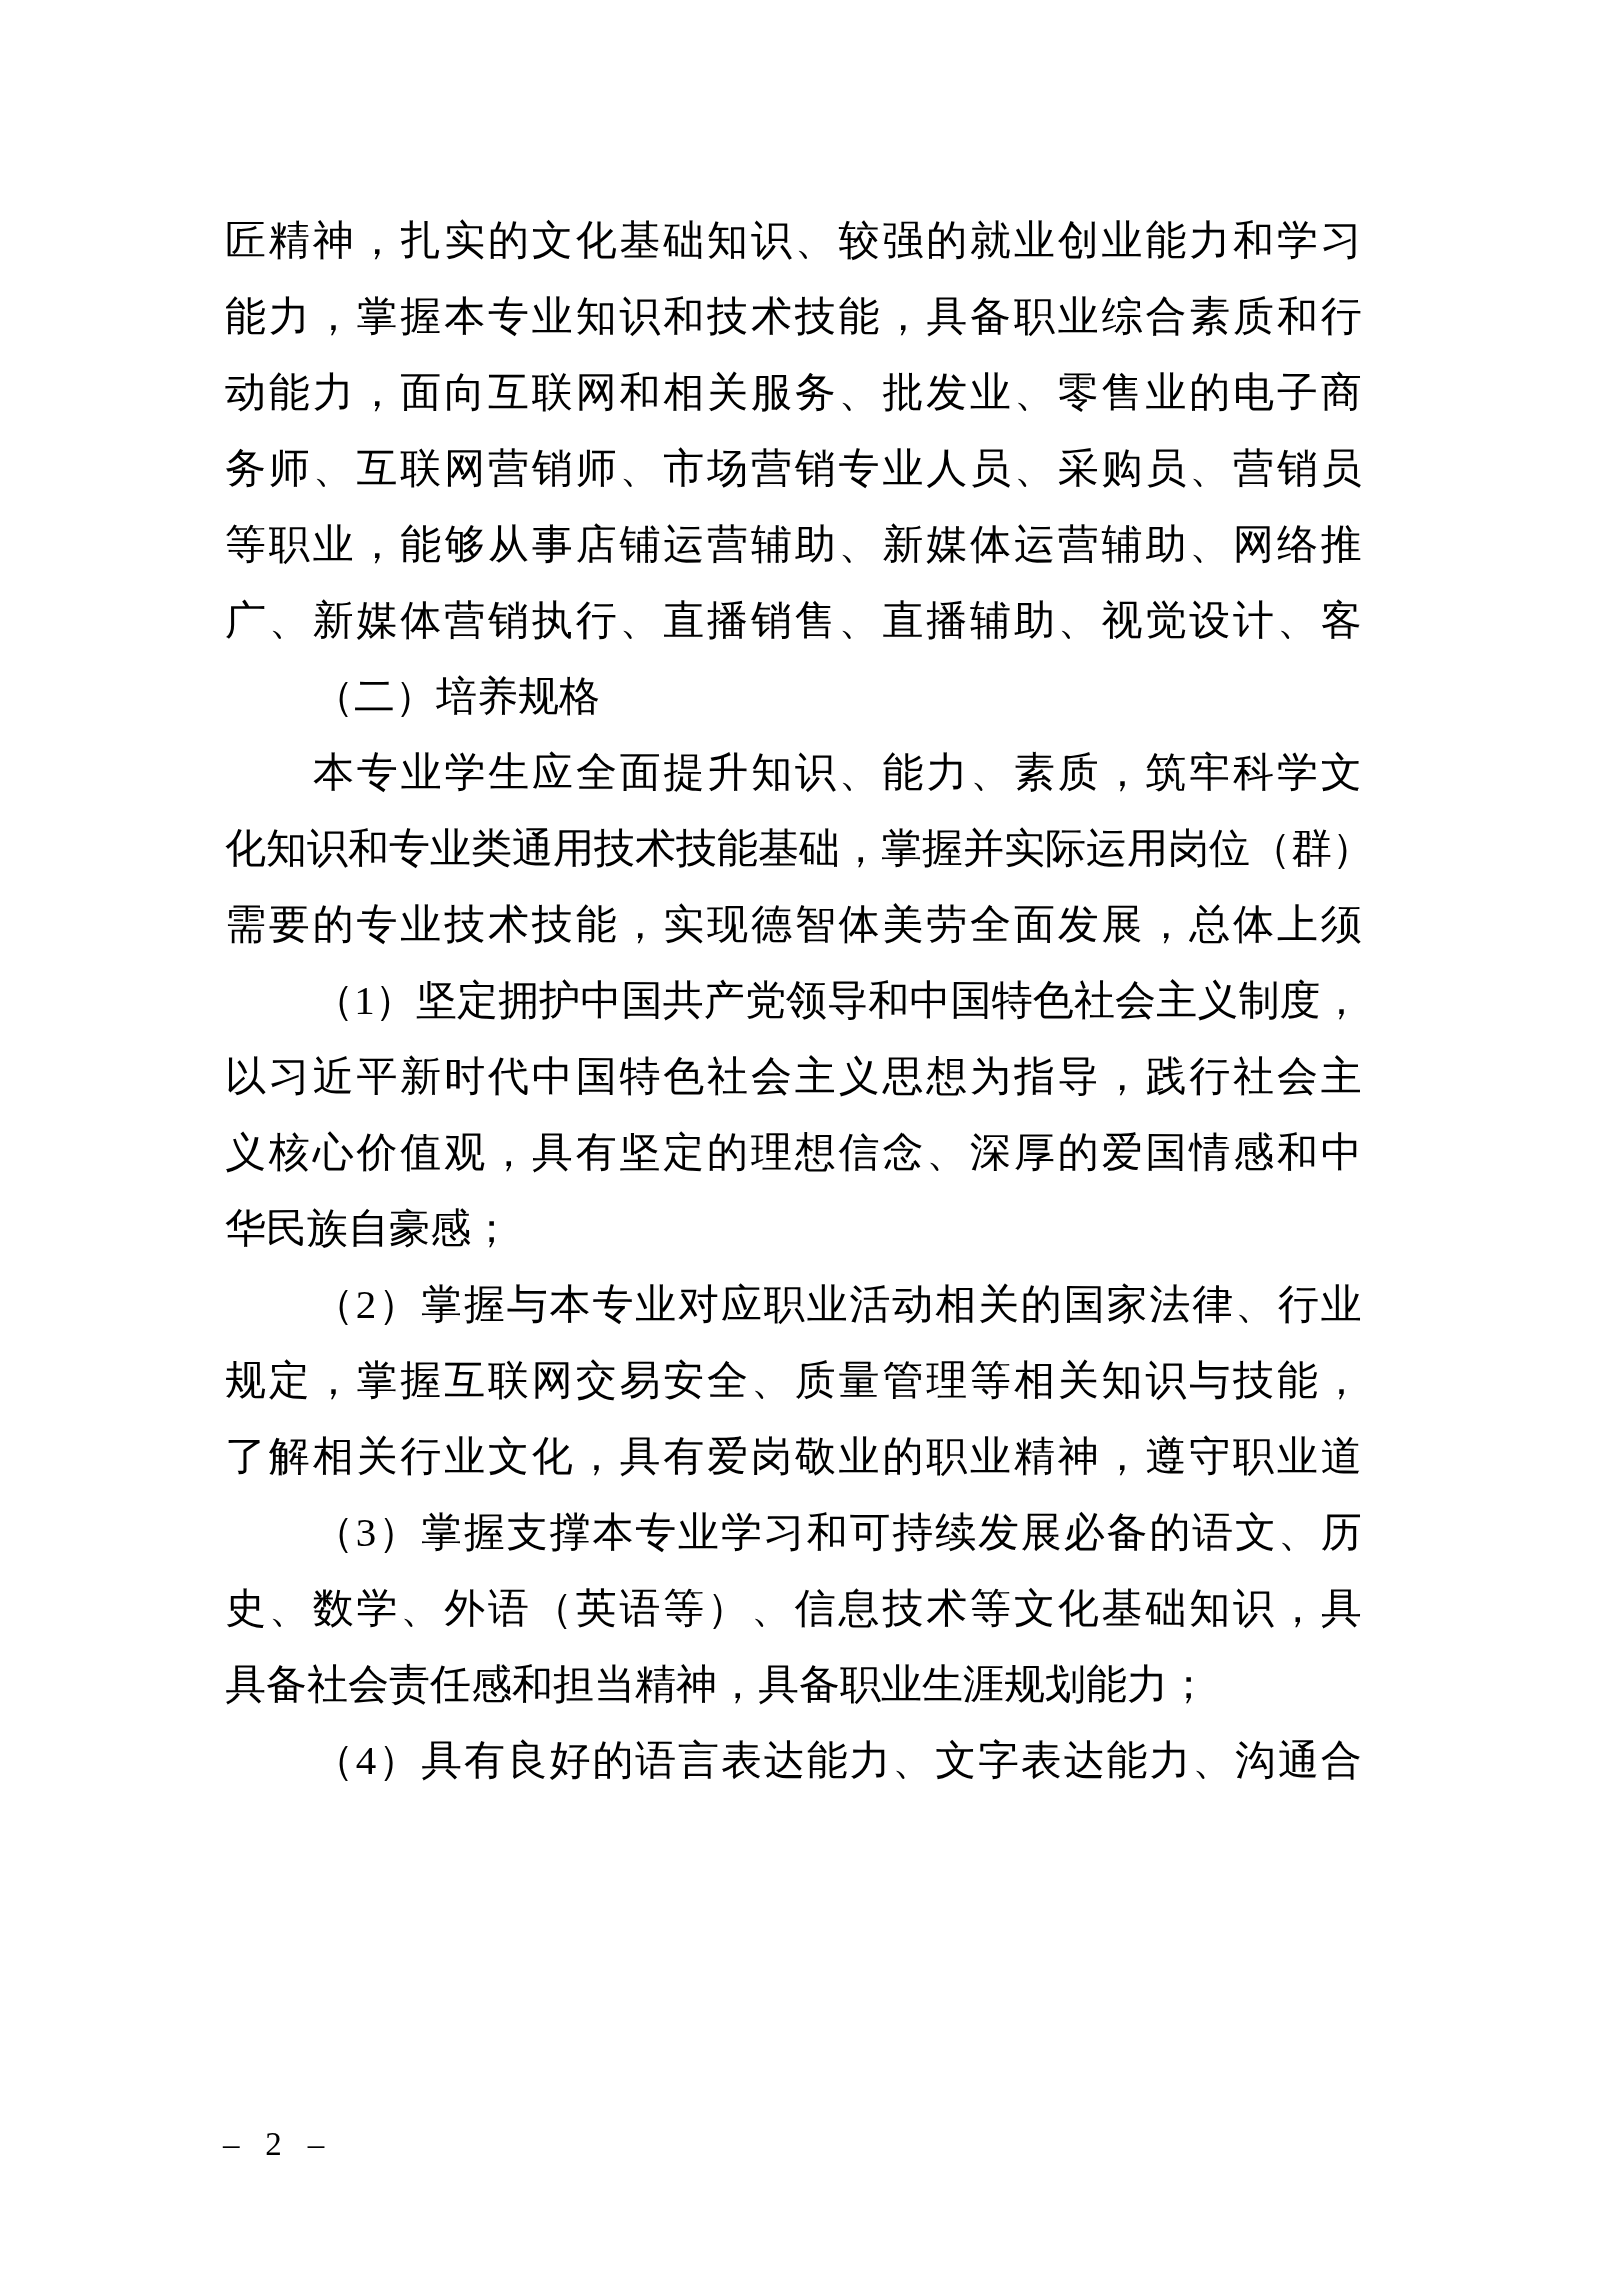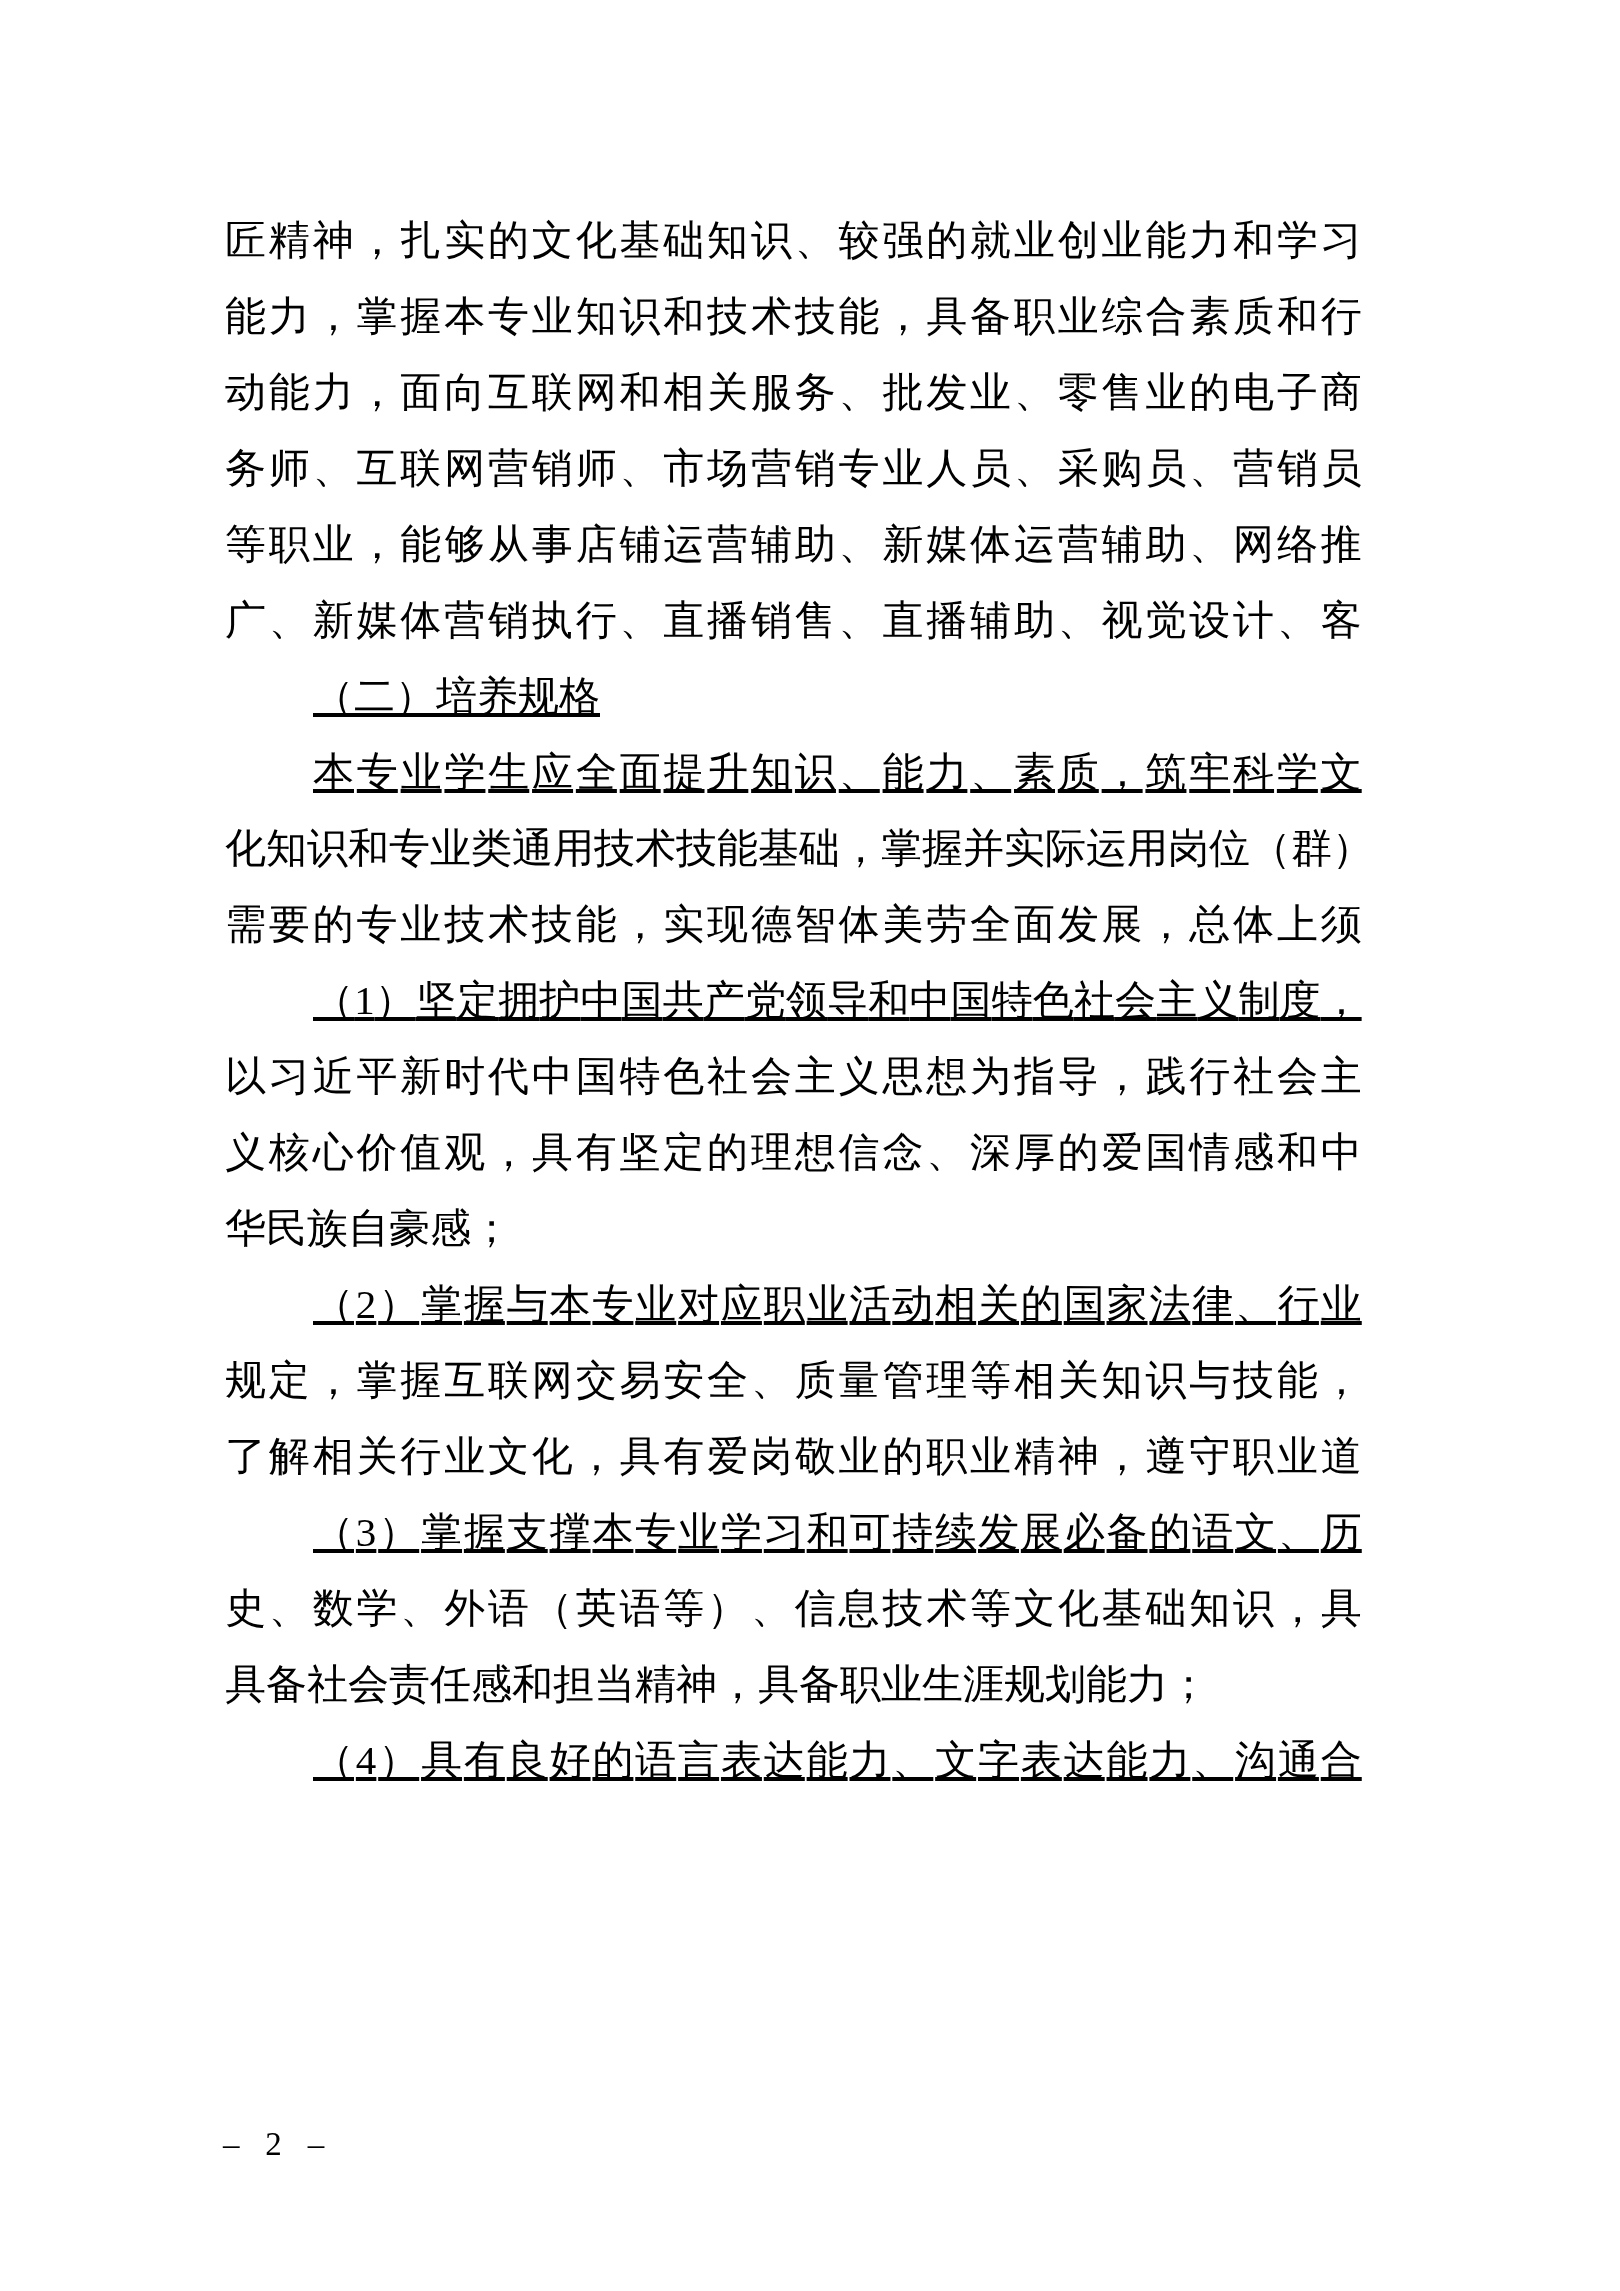--- a/index.html
+++ b/index.html
@@ -18,21 +18,21 @@
     top:202px;
     width:1137px;
   }
   .line{
     height:76px;
     font-size:41px;
     line-height:76px;
     white-space:nowrap;
     box-sizing:border-box;
   }
-  .line.ind{ padding-left:88px;text-decoration:underline; }
+  .line.ind{ padding-left:88px; }
   .jline{
     display:flex;
     justify-content:space-between;
     align-items:center;
     line-height:normal;
   }
   .jline span{ display:inline-block; }
   #footer{
     position:absolute;
     left:223px;

